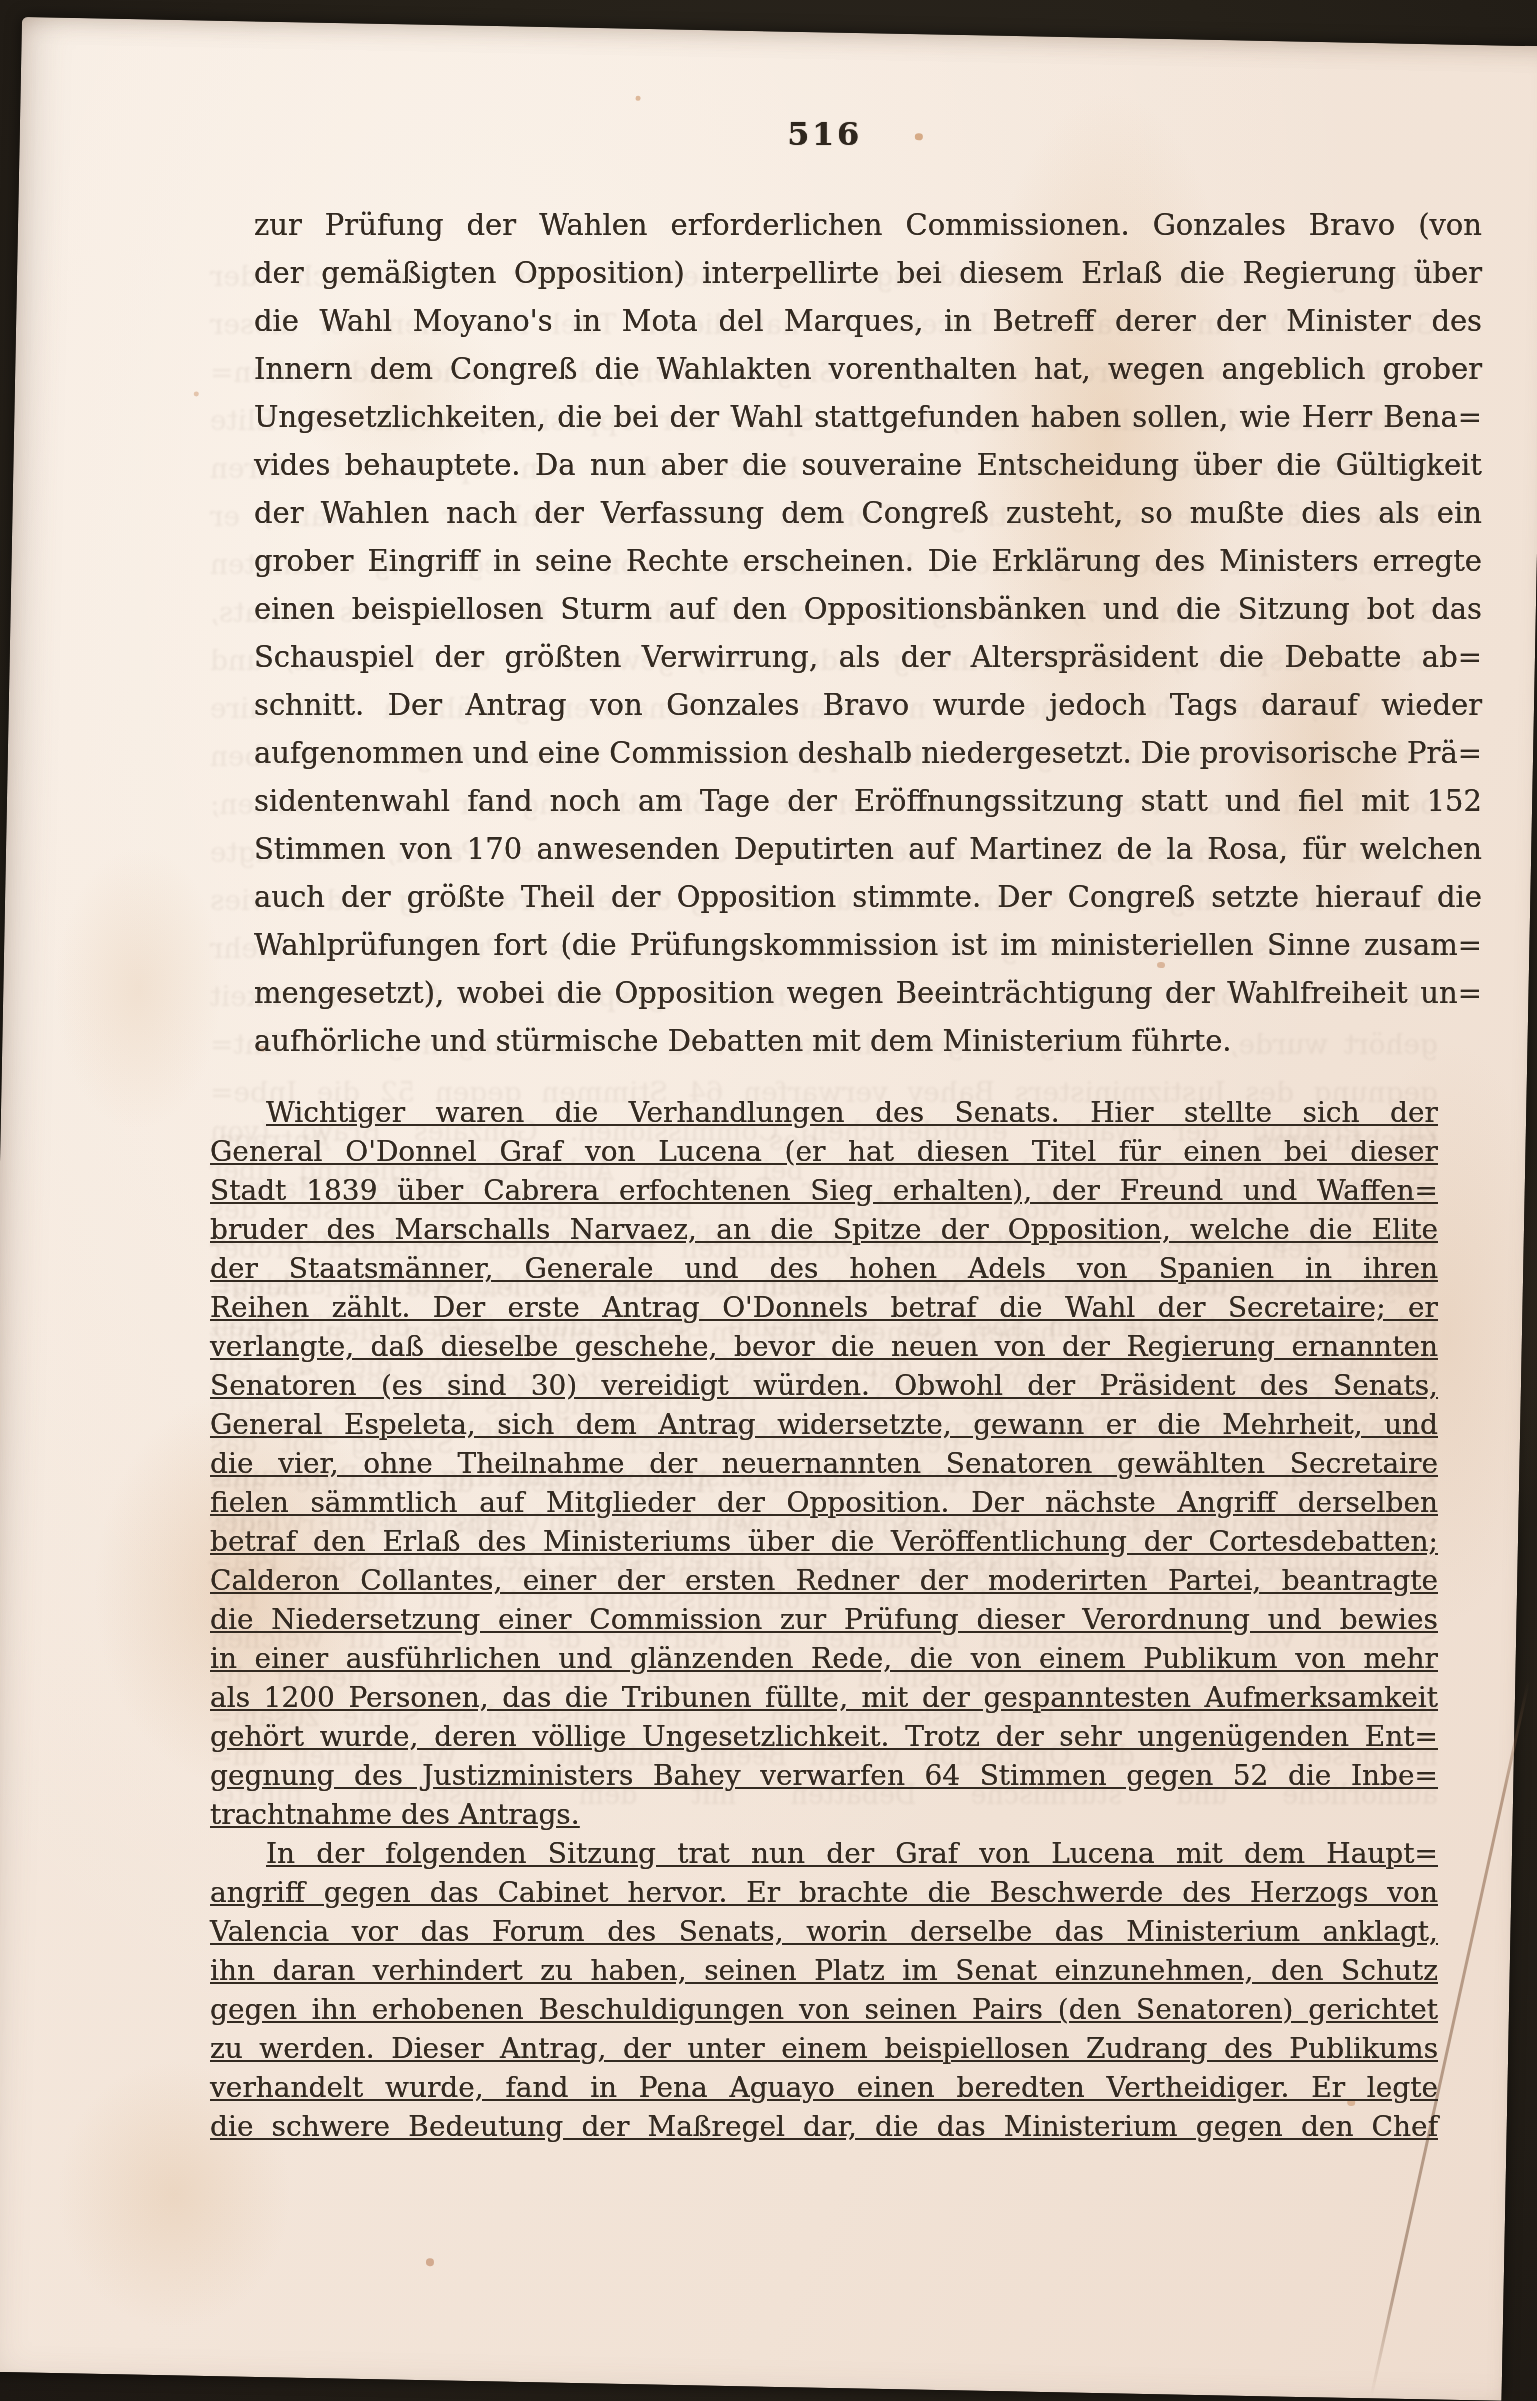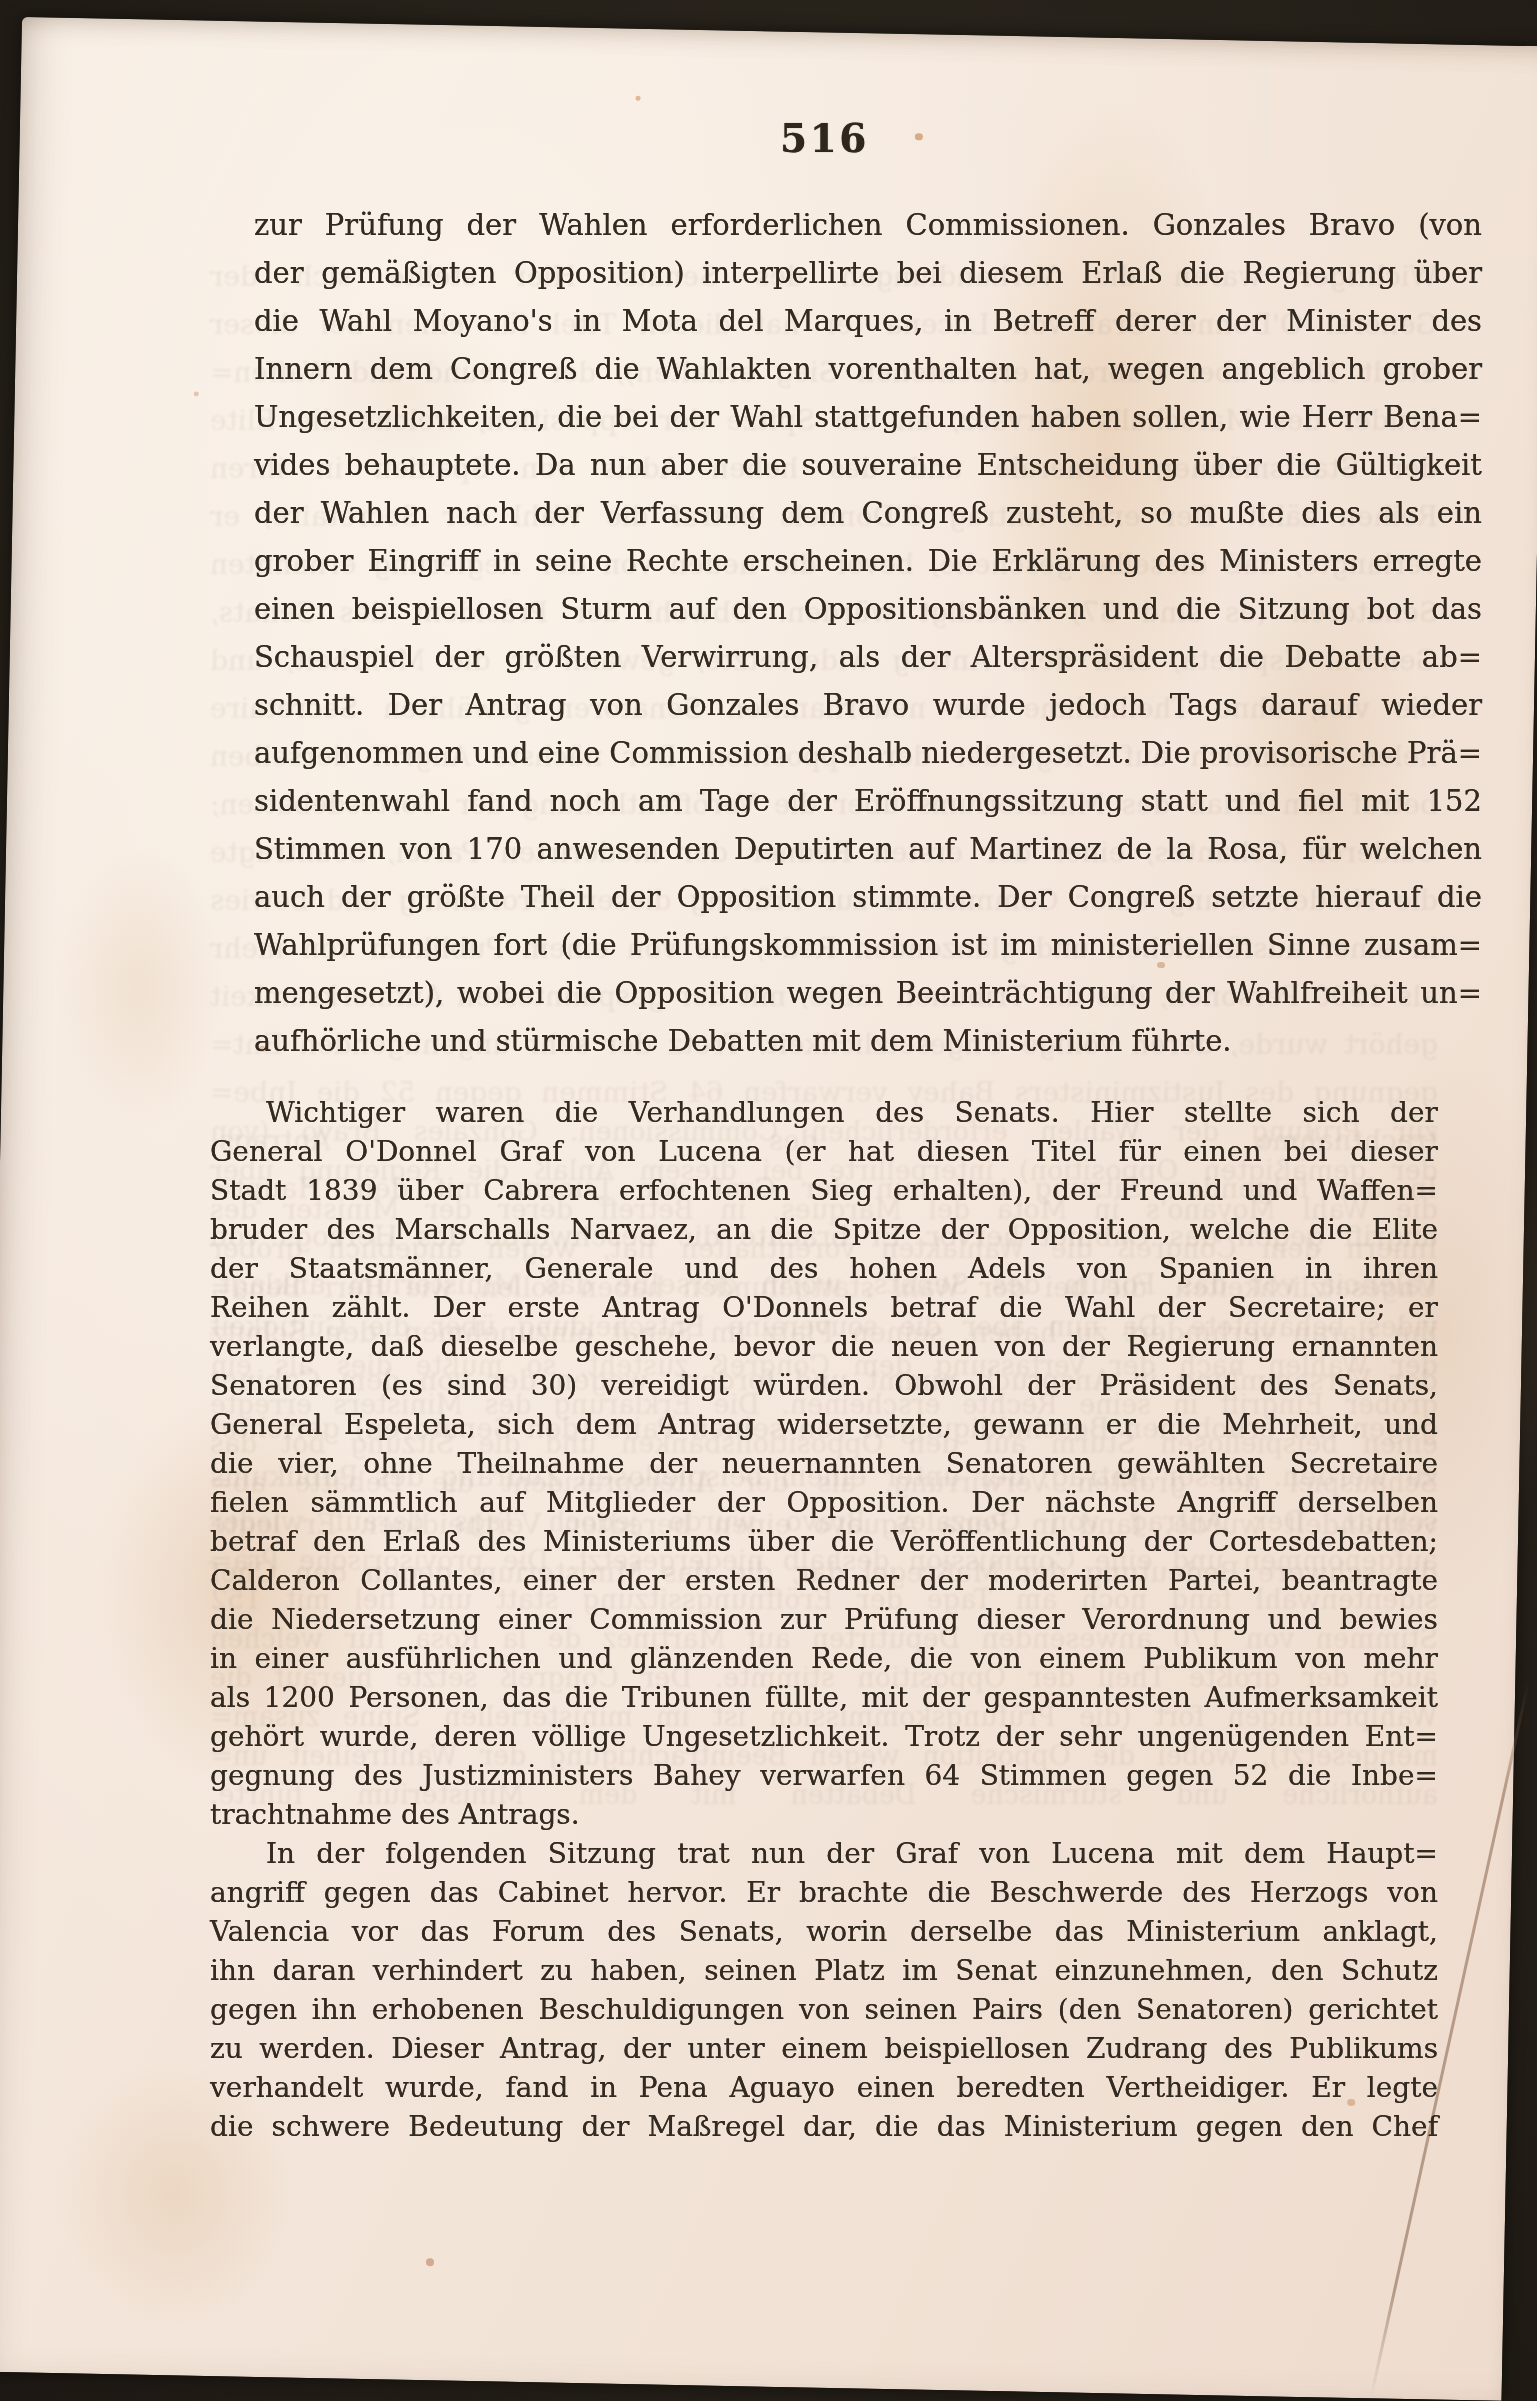--- a/index.html
+++ b/index.html
@@ -16,27 +16,27 @@
          box-shadow:inset 23.6px 0 46px -23.6px rgba(105,80,62,.38),
                     inset 0 11.8px 25px -11.8px rgba(120,95,70,.35),
                     0 0 15px rgba(0,0,0,.55);}
   .stain{position:absolute;border-radius:50%;pointer-events:none;}
   .spot{position:absolute;border-radius:50%;pointer-events:none;}
   .crease{position:absolute;width:2.5px;background:linear-gradient(to bottom,rgba(150,110,80,0),rgba(140,100,72,.55) 15%,rgba(120,85,60,.5) 85%,rgba(140,100,72,0));
           transform-origin:50% 0;}
   
   .content{position:absolute;left:0;top:0;width:1538px;height:2401px;}
   .pageno{position:absolute;left:211px;top:115px;width:1227px;text-align:center;
-          font-size:39px;font-weight:bold;letter-spacing:2.5px;color:#2f271e;
+          font-size:32px;font-weight:bold;letter-spacing:2.5px;color:#2f271e;
           text-shadow:0 0 0.8px rgba(47,39,30,.75);}
   .block{position:absolute;left:210px;width:1228px;color:#332a21;
          text-shadow:0 0 0.6px rgba(51,42,33,.85);}
   .para1{top:201px;font-size:29px;margin-left:44px;}
   .para1 .text-line{height:48px;line-height:48px;}
-  .para23{top:1093px;font-size:28px;}
+  .para23{top:1093px;font-size:28px;text-decoration:underline;}
   .para23 .text-line{height:39px;line-height:39px;}
   .text-line{text-align:justify;text-align-last:justify;white-space:nowrap;overflow:visible;}
   .text-line.ragged{text-align-last:left;}
   .text-line.indent{padding-left:56px;}
   
   .ghost{position:absolute;left:210px;width:1228px;color:#6d5848;opacity:.085;
          filter:blur(1.2px);transform:scaleX(-1);pointer-events:none;}
   .ghost1{top:253px;font-size:28px;}
   .ghost1 .text-line{height:48px;line-height:48px;}
   .ghost2{top:1112px;font-size:27px;}

